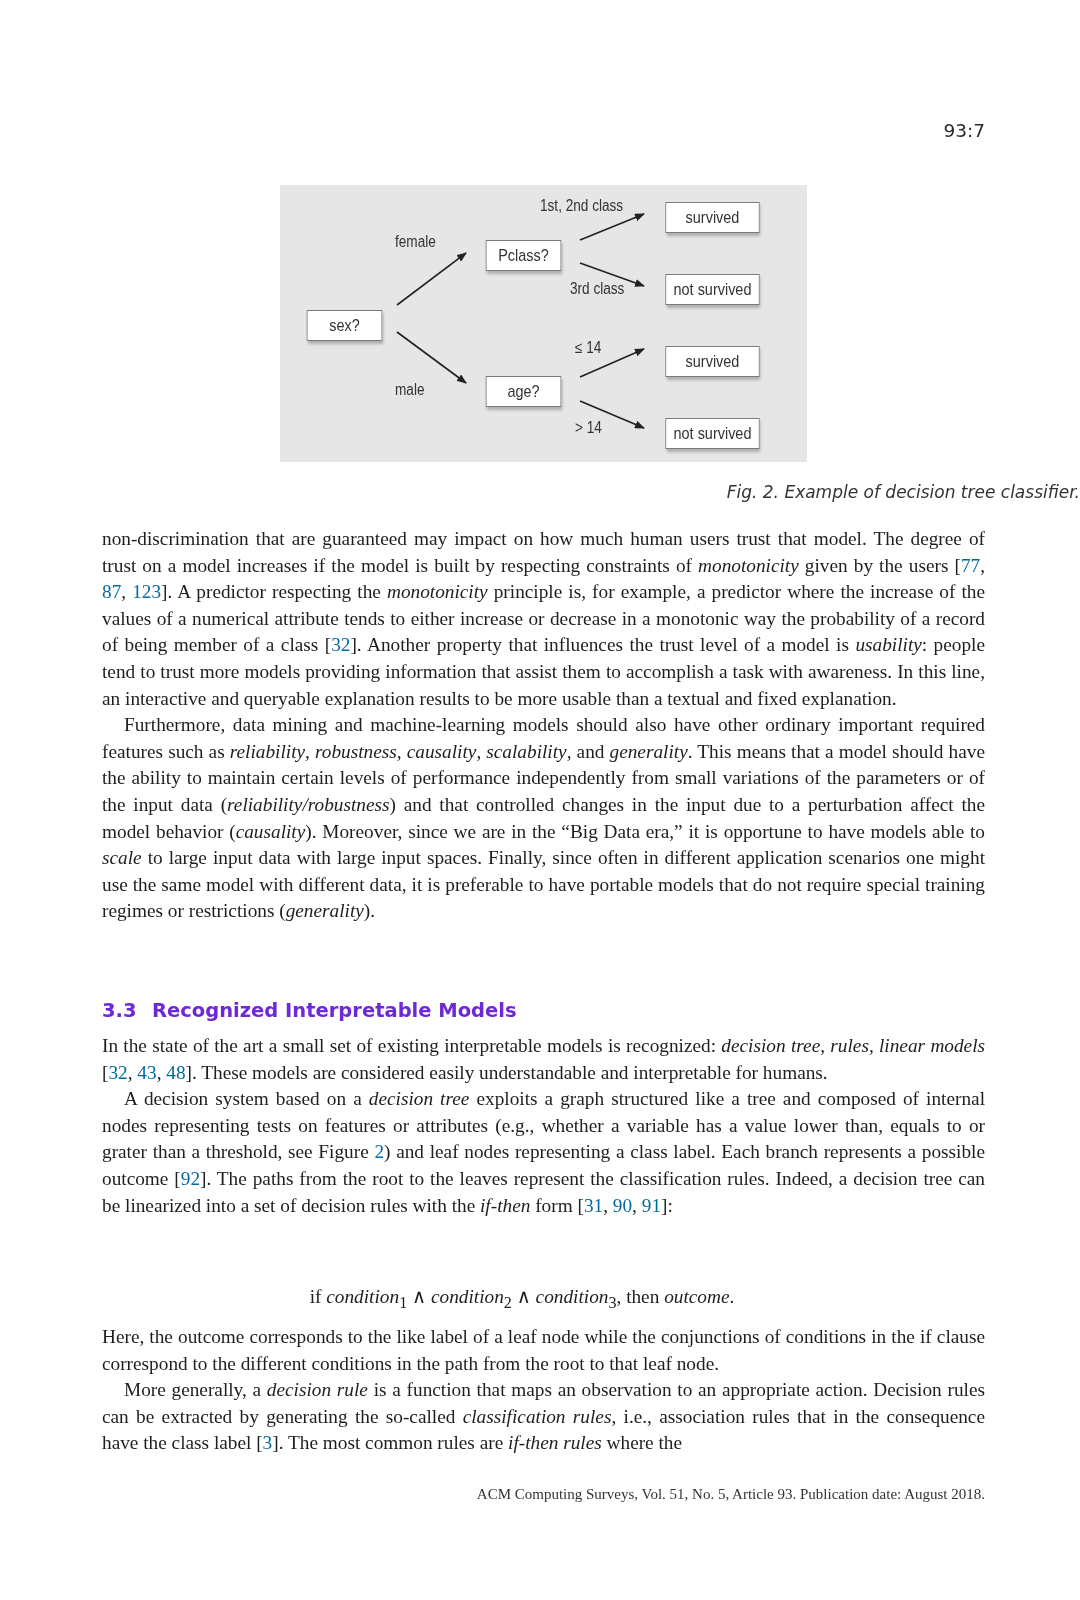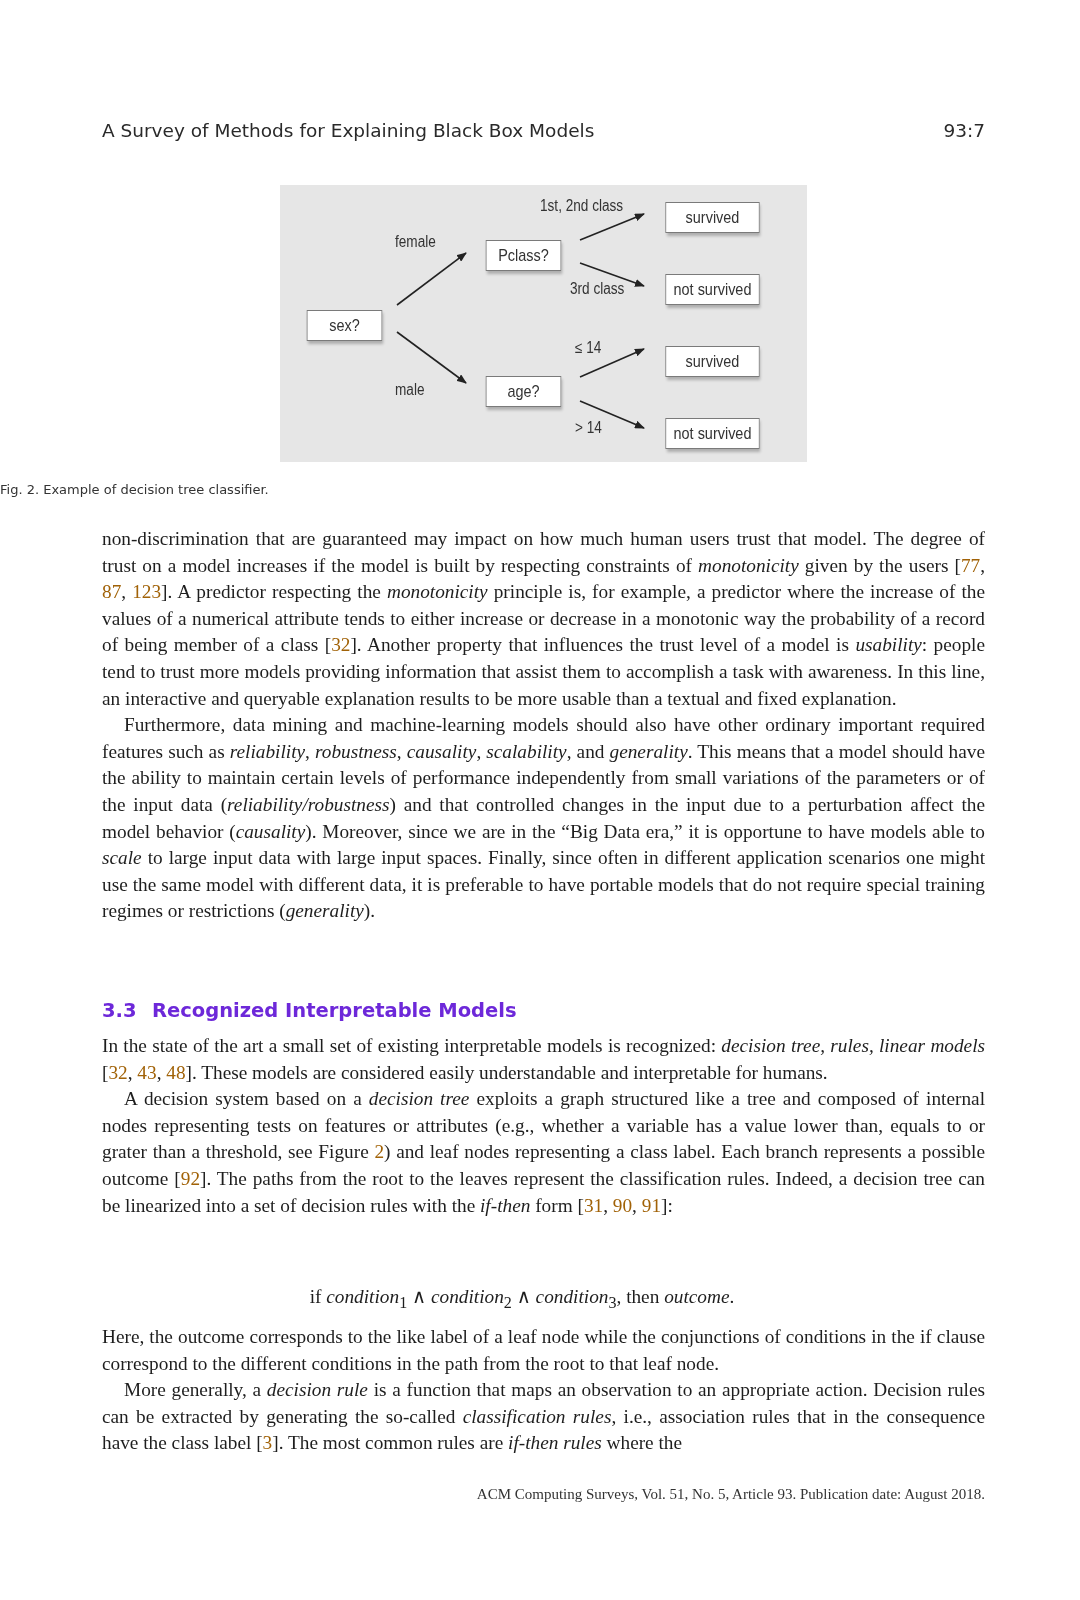--- a/index.html
+++ b/index.html
@@ -12,41 +12,40 @@
   #running-head .pageno { position:absolute; right:0; top:0; }
 
   #figure { left:280px; top:185px; width:527px; height:277px; background:#e6e6e6; }
   #figure svg { position:absolute; left:0; top:0; }
   .node { position:absolute; background:#ffffff; border:1px solid #7a7a7a; box-shadow:2px 3px 3px rgba(0,0,0,0.25);
           font-family:"Liberation Sans",sans-serif; font-size:17px; color:#333; text-align:center;
           transform:scaleX(0.85); transform-origin:center; box-sizing:border-box; }
   .edge-label { position:absolute; font-family:"Liberation Sans",sans-serif; font-size:16px; color:#333;
           white-space:nowrap; transform:scaleX(0.85); transform-origin:left center; }
 
-  #caption { left:0; width:1080px; top:482px; text-align:left; font-size:13px; color:#333; }
+  #caption { left:0; width:1080px; top:482px; text-align:right; font-size:17px; color:#333;font-style:italic; }
 
   .body-text { position:absolute; left:102px; width:883px; font-size:19.3px; line-height:26.6px; text-align:justify; color:#1e1e1e; }
   .body-text p { margin:0; }
   .indent { text-indent:22px; }
-  .ref { color:#a16207; }
+  .ref { color:#0369a1; }
   i { font-style:italic; }
 
   #block1 { top:526px; }
   #section-heading { left:102px; top:999px; font-size:19.5px; font-weight:bold; color:#6d28d9; }
   #section-heading .num { display:inline-block; width:50px; }
   #block2 { top:1033px; }
   #formula { left:0; width:1044px; top:1285px; text-align:center; font-size:19.3px; }
   #block3 { top:1324px; }
   #footer { right:95px; top:1486px; font-size:15px; color:#333;text-align:center; }
 </style>
 </head>
 <body>
 
 <div id="running-head" class="abs sans">
-  <span class="title">A Survey of Methods for Explaining Black Box Models</span>
   <span class="pageno">93:7</span>
 </div>
 
 <div id="figure" class="abs">
   <svg width="527" height="277">
     <defs>
       <marker id="arr" markerWidth="10" markerHeight="8" refX="9" refY="4" orient="auto" markerUnits="userSpaceOnUse">
         <path d="M0,0 L10,4 L0,8 z" fill="#222"></path>
       </marker>
     </defs>

